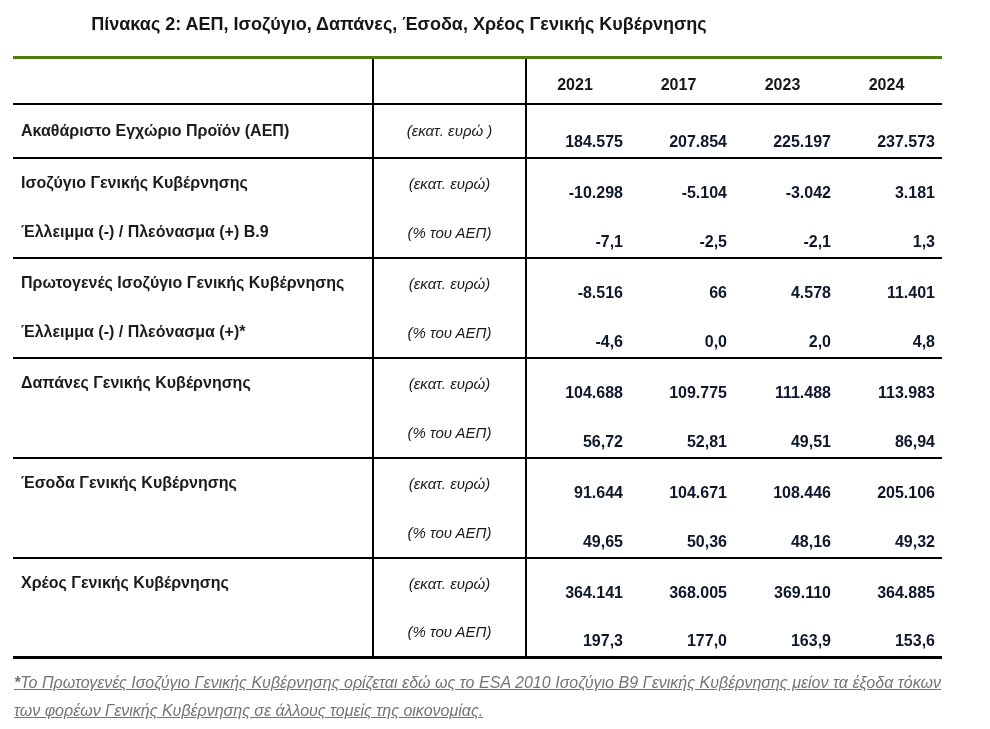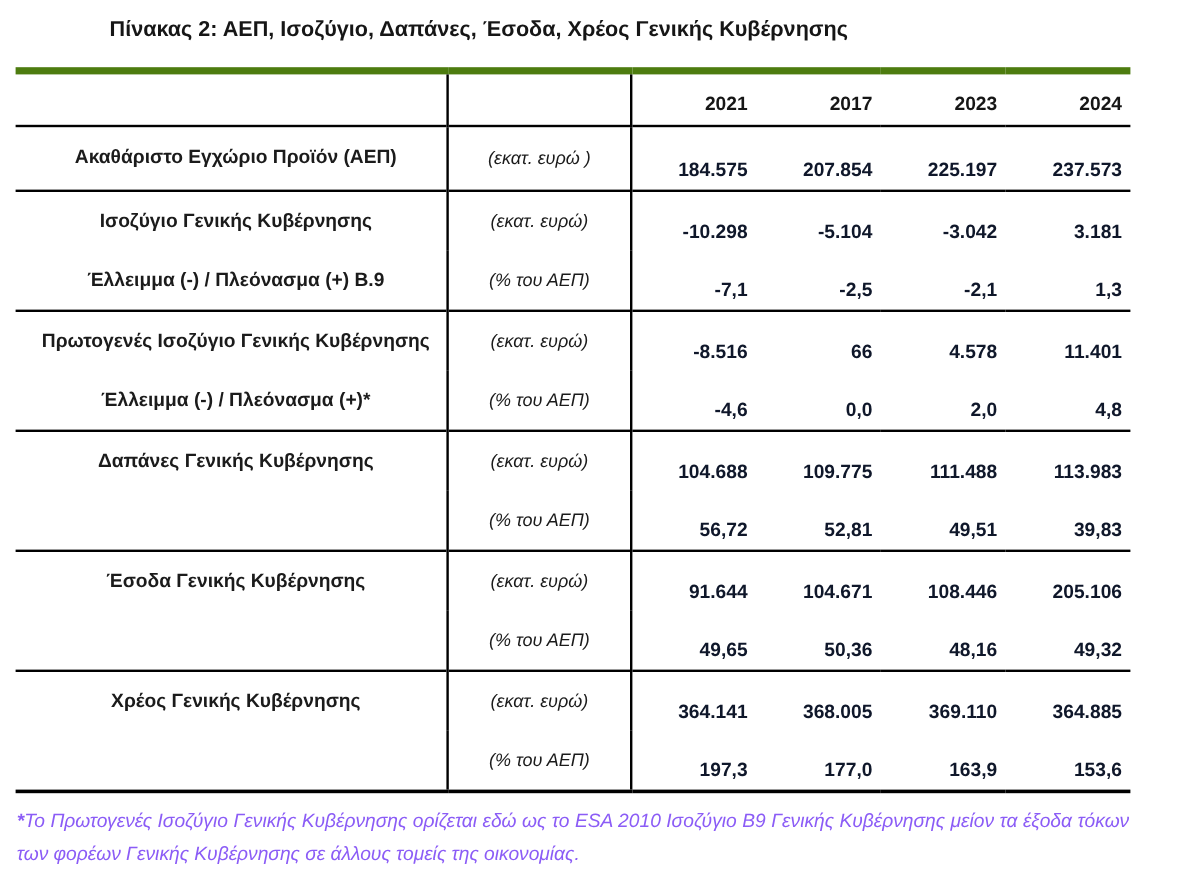--- a/index.html
+++ b/index.html
@@ -37,40 +37,40 @@
     padding: 0;
     margin: 0;
     overflow: hidden;
     white-space: nowrap;
   }
   tr.header-row { height: 46px; }
   tr.r-tall     { height: 54px; }
   tr.r-sub      { height: 50px; }
 
   
-  tr.header-row th { border-top: 6px solid #4d7c0f; }
+  tr.header-row th { border-top: 3px solid #4d7c0f; text-align: center; }
   td.unit, th.unit-h { border-left: 2px solid #000; border-right: 2px solid #000; font-style: italic; }
   tr.section-start td { border-top: 2px solid #000; }
   tr.last-row td { border-bottom: 3px solid #000; }
 
   th.year {
     font-size: 16px;
     font-weight: bold;
     text-align: right;
     vertical-align: middle;
     padding-right: 7px;
     padding-top: 9px;
     color: #161616;
   }
   th.corner, th.unit-h { font-weight: normal; }
 
   td.label {
     font-size: 16px;
     font-weight: bold;
-    text-align: center;
+    text-align: left;
     vertical-align: middle;
     padding-left: 8px;
     color: #1b1b1b;
   }
   td.unit {
     font-size: 15px;
     font-weight: normal;
     text-align: center;
     vertical-align: middle;
     color: #1b1b1b;
@@ -84,21 +84,22 @@
     padding-bottom: 6px;
     color: #0f172a;
   }
   .footnote {
     width: 927px;
     margin: 10px 0 0 14px;
     font-size: 16px;
     font-style: italic;
     line-height: 28px;
     text-align: justify;
-    color: #8b5cf6;
+    color: #737373;
+    text-decoration: underline;
   }
   .footnote .marker {
     font-weight: bold;
     font-style: italic;
   }
 </style>
 </head>
 <body>
 
 <div class="page-title">Πίνακας 2: ΑΕΠ, Ισοζύγιο, Δαπάνες, Έσοδα, Χρέος Γενικής Κυβέρνησης</div>
@@ -170,21 +171,21 @@
         <td class="value">109.775</td>
         <td class="value">111.488</td>
         <td class="value">113.983</td>
       </tr>
       <tr class="r-sub">
         <td class="label"></td>
         <td class="unit">(% του ΑΕΠ)</td>
         <td class="value">56,72</td>
         <td class="value">52,81</td>
         <td class="value">49,51</td>
-        <td class="value">39,83</td>
+        <td class="value">86,94</td>
       </tr>
       <tr class="section-start r-sub">
         <td class="label">Έσοδα Γενικής Κυβέρνησης</td>
         <td class="unit">(εκατ. ευρώ)</td>
         <td class="value">91.644</td>
         <td class="value">104.671</td>
         <td class="value">108.446</td>
         <td class="value">205.106</td>
       </tr>
       <tr class="r-sub">

